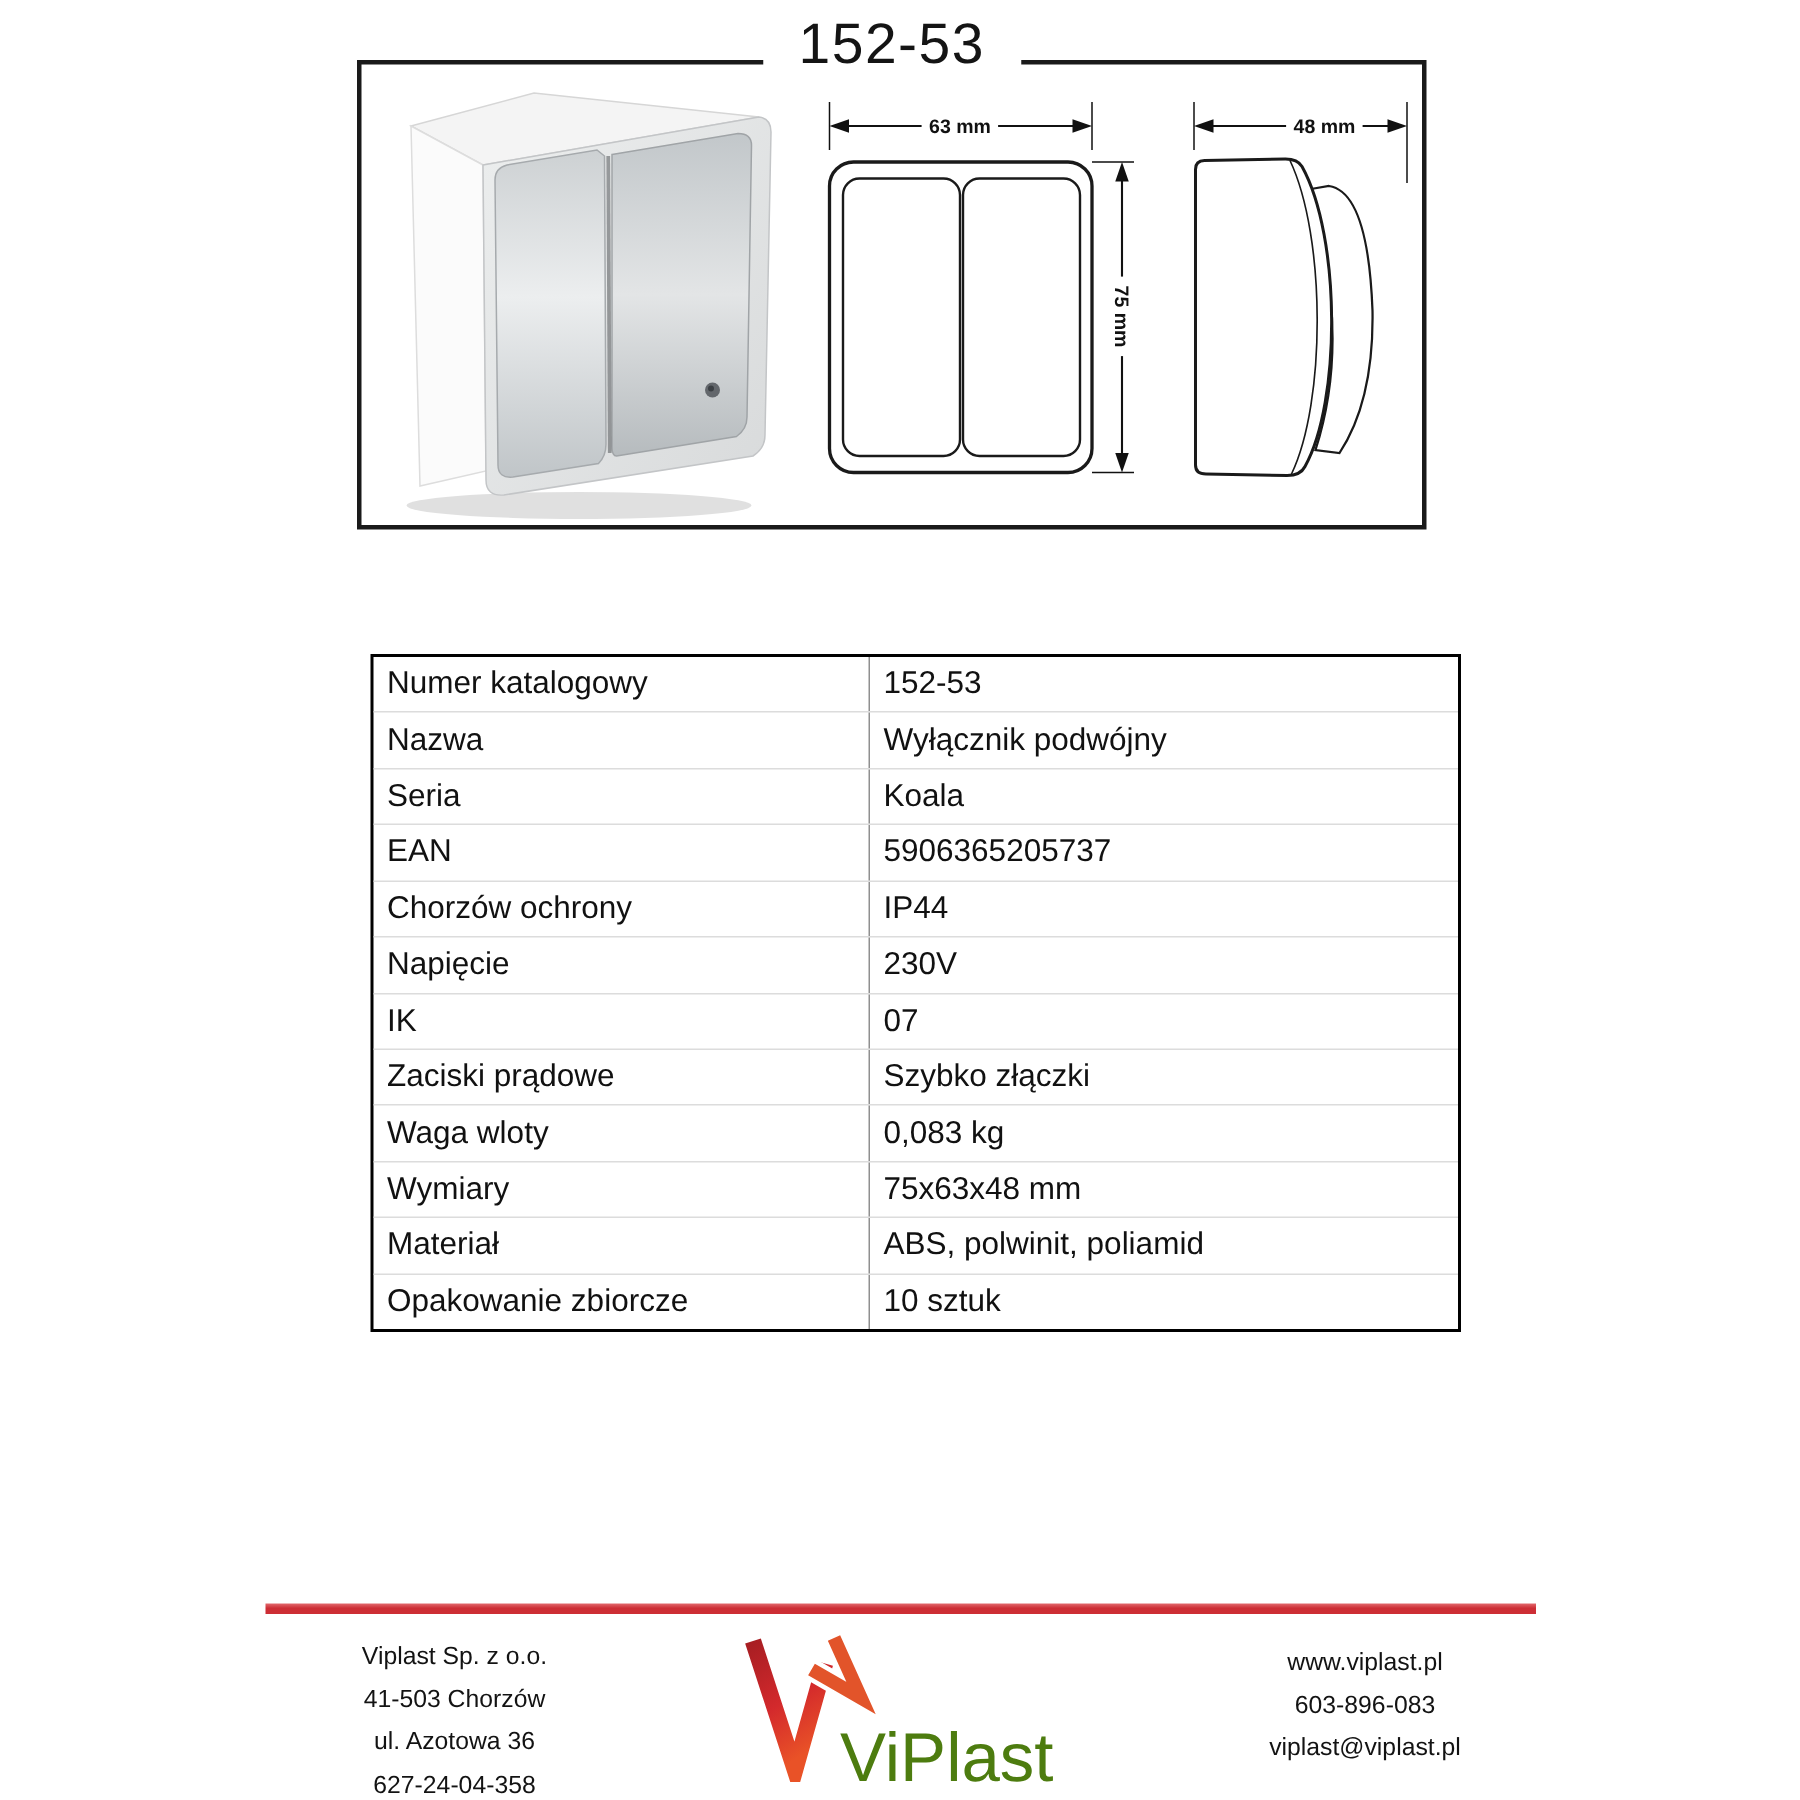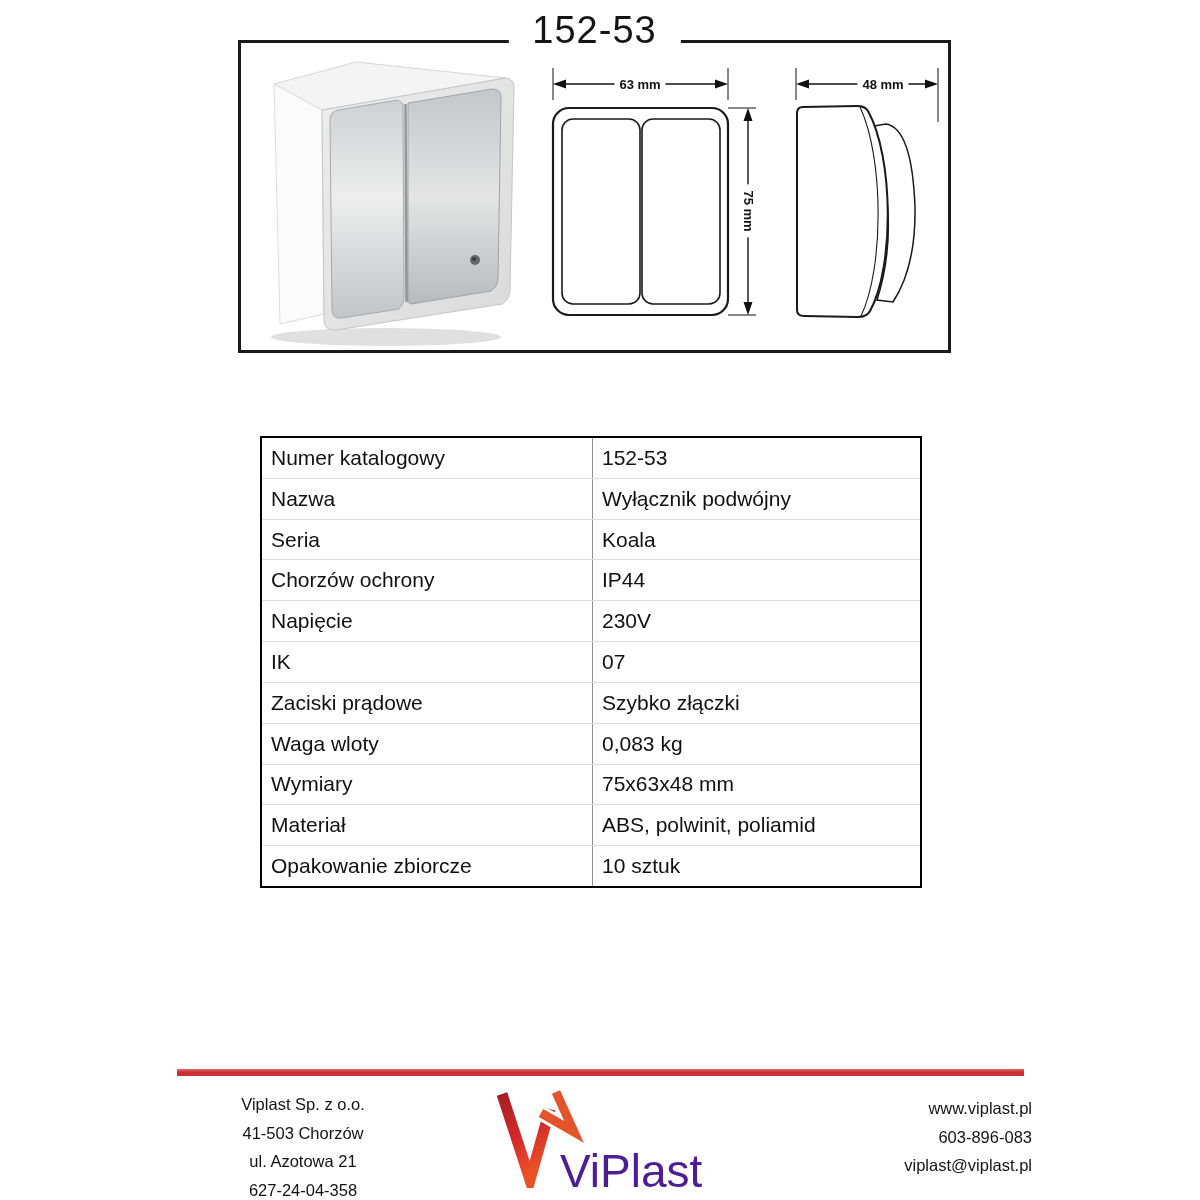--- a/index.html
+++ b/index.html
@@ -19,21 +19,21 @@
   }
   .abs{position:absolute;}
   .dim-label{
     position:absolute;transform:translate(-50%,-50%);
     font-size:13px;font-weight:bold;background:#fff;padding:0 5px;
     white-space:nowrap;color:#111;z-index:3;
   }
   .dim-label.vertical{transform:translate(-50%,-50%) rotate(90deg);padding:0 6px;}
   
   .spec-table{
-    position:absolute;left:260px;top:436px;width:662px;height:452px;
+    position:absolute;left:247px;top:436px;width:727px;height:452px;
     border:2.5px solid #000;box-sizing:border-box;background:#fff;
     display:flex;flex-direction:column;
   }
   .spec-row{
     flex:1;display:grid;grid-template-columns:330px 1fr;
     border-bottom:1px solid #dcdcdc;min-height:0;
   }
   .spec-row:last-child{border-bottom:none;}
   .spec-cell{display:flex;align-items:center;padding-left:9px;font-size:21px;
     white-space:nowrap;overflow:hidden;}
@@ -41,27 +41,27 @@
   
   .footer-bar{
     position:absolute;left:177px;top:1069px;width:847px;height:7px;
     background:linear-gradient(to bottom,#e2696d 0%,#cd2e35 45%,#cd2e35 100%);
   }
   .footer-left{
     position:absolute;left:177px;top:1090px;width:252px;text-align:center;
     font-size:16.5px;line-height:28.6px;color:#131313;
   }
   .footer-right{
-    position:absolute;left:788px;top:1094px;width:244px;text-align:right;
+    position:absolute;left:788px;top:1094px;width:244px;text-align:center;
     font-size:16.5px;line-height:28.5px;color:#131313;
   }
   .logo-mark{position:absolute;left:492px;top:1088px;}
   .logo-text{
     position:absolute;left:560px;top:1147px;font-size:46px;line-height:48px;
-    color:#4c1d95;letter-spacing:0px;
+    color:#4d7c0f;letter-spacing:0px;
   }
 </style>
 </head>
 <body>
 
 <div class="sheet">
 
   <div class="product-box">
     <div class="box-title">152-53</div>
   </div>
@@ -137,20 +137,24 @@
     </div>
       <div class="spec-row">
       <div class="spec-cell label">Nazwa</div>
       <div class="spec-cell value">Wyłącznik podwójny</div>
     </div>
       <div class="spec-row">
       <div class="spec-cell label">Seria</div>
       <div class="spec-cell value">Koala</div>
     </div>
       <div class="spec-row">
+      <div class="spec-cell label">EAN</div>
+      <div class="spec-cell value">5906365205737</div>
+    </div>
+      <div class="spec-row">
       <div class="spec-cell label">Chorzów ochrony</div>
       <div class="spec-cell value">IP44</div>
     </div>
       <div class="spec-row">
       <div class="spec-cell label">Napięcie</div>
       <div class="spec-cell value">230V</div>
     </div>
       <div class="spec-row">
       <div class="spec-cell label">IK</div>
       <div class="spec-cell value">07</div>
@@ -175,21 +179,21 @@
       <div class="spec-cell label">Opakowanie zbiorcze</div>
       <div class="spec-cell value">10 sztuk</div>
     </div>
     </div>
 
   <div class="footer-bar"></div>
 
   <div class="footer-left">
       <div>Viplast Sp. z o.o.</div>
       <div>41-503 Chorzów</div>
-      <div>ul. Azotowa 21</div>
+      <div>ul. Azotowa 36</div>
       <div>627-24-04-358</div>
     </div>
 
   <svg class="logo-mark" width="95" height="100" viewBox="0 0 95 100">
     <defs>
       <linearGradient id="gLogo" x1="0" y1="0" x2="0.35" y2="1">
         <stop offset="0" stop-color="#a81e23"></stop>
         <stop offset="0.55" stop-color="#d3292c"></stop>
         <stop offset="1" stop-color="#e95227"></stop>
       </linearGradient>

